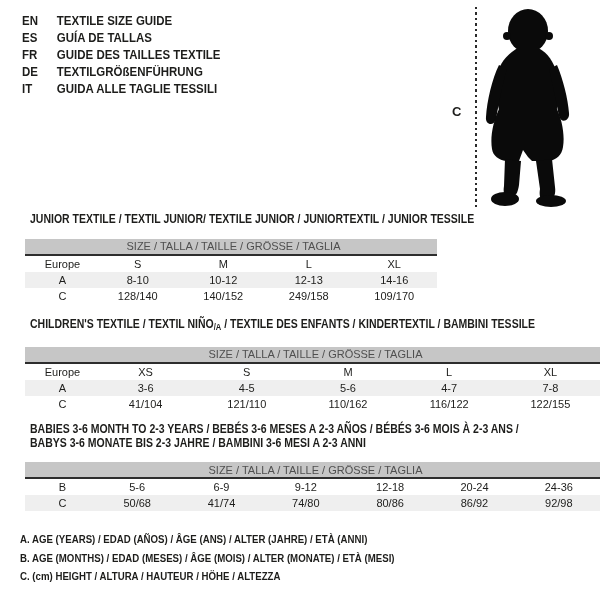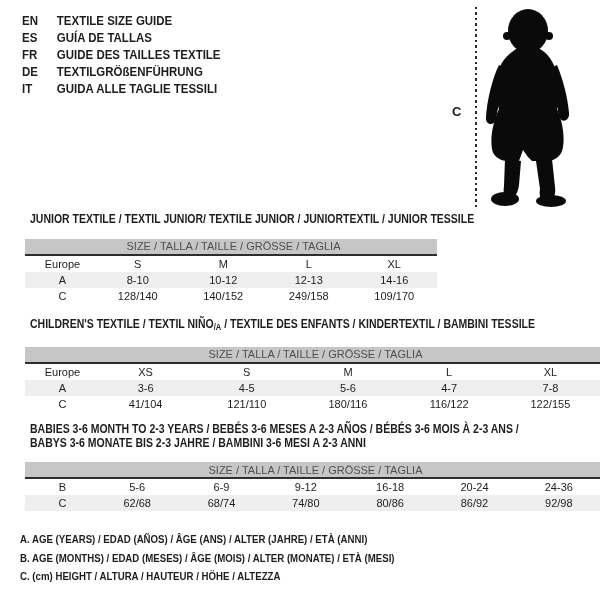--- a/index.html
+++ b/index.html
@@ -158,21 +158,21 @@
               <td>3-6</td>
               <td>4-5</td>
               <td>5-6</td>
               <td>4-7</td>
               <td>7-8</td>
             </tr>
             <tr>
               <td class="rlabel">C</td>
               <td>41/104</td>
               <td>121/110</td>
-              <td>180/116</td>
+              <td>110/162</td>
               <td>116/122</td>
               <td>122/155</td>
             </tr>
           </tbody>
         </table>
       </div>
       <div class="tblock t2">
         <div class="ttitle">
           <div><span>BABIES 3-6 MONTH TO 2-3 YEARS / BEBÉS 3-6 MESES A 2-3 AÑOS / BÉBÉS 3-6 MOIS À 2-3 ANS /</span></div>
           <div><span>BABYS 3-6 MONATE BIS 2-3 JAHRE / BAMBINI 3-6 MESI A 2-3 ANNI</span></div>
@@ -191,28 +191,28 @@
             <tr>
               <th colspan="7">SIZE / TALLA / TAILLE / GRÖSSE / TAGLIA</th>
             </tr>
           </thead>
           <tbody>
             <tr>
               <td class="rlabel">B</td>
               <td>5-6</td>
               <td>6-9</td>
               <td>9-12</td>
-              <td>16-18</td>
+              <td>12-18</td>
               <td>20-24</td>
               <td>24-36</td>
             </tr>
             <tr class="shaded">
               <td class="rlabel">C</td>
-              <td>62/68</td>
-              <td>68/74</td>
+              <td>50/68</td>
+              <td>41/74</td>
               <td>74/80</td>
               <td>80/86</td>
               <td>86/92</td>
               <td>92/98</td>
             </tr>
           </tbody>
         </table>
       </div>
     </div>
 

